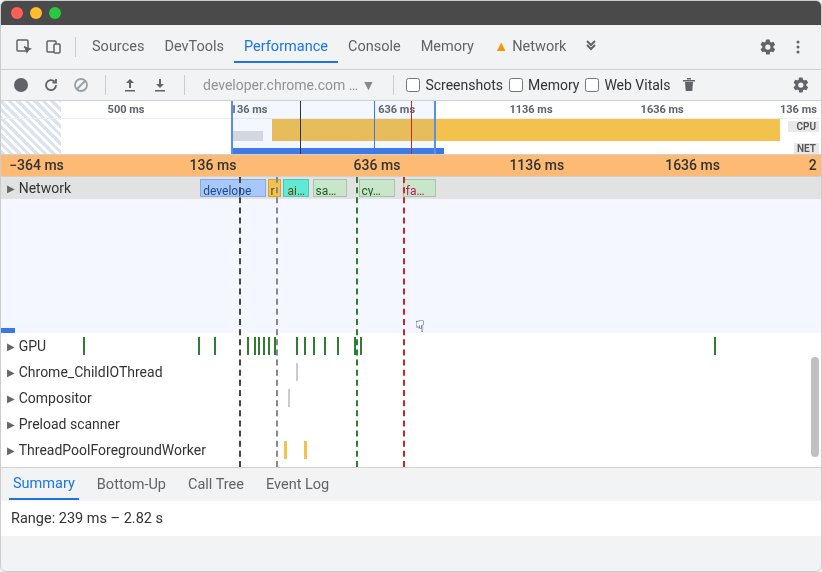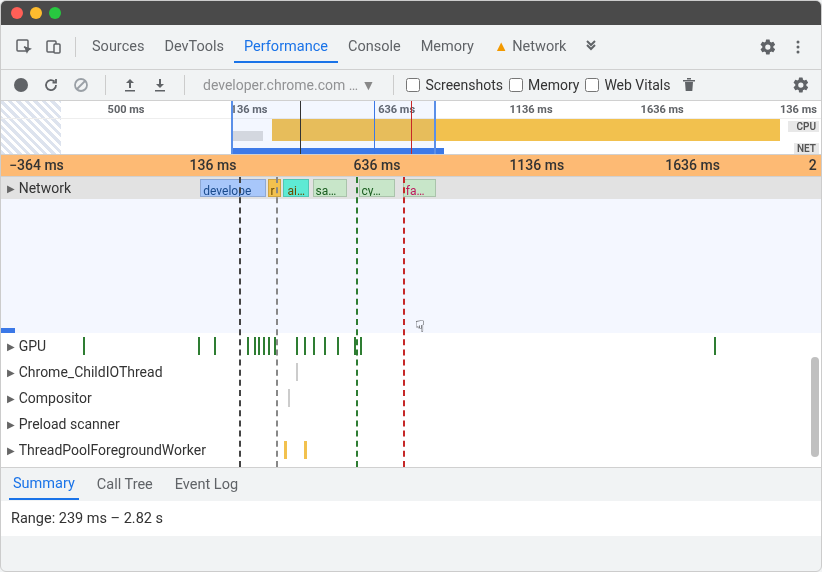--- a/index.html
+++ b/index.html
@@ -280,19 +280,20 @@
     <div class="thread-mark" style="left:34.5%;background:#f2c14e;width:3px;"></div>
     <div class="thread-mark" style="left:37%;background:#f2c14e;width:3px;"></div>
   </div>
 
   <div class="cursor-ptr" style="left:50.5%;top:140px;">☟</div>
   <div class="scroll-ind" style="top:180px;height:100px;"></div>
 </div>
 
 <div class="bottom-tabs" id="bottom-tabs">
     <div class="btab active">Summary</div>
+    <div class="btab">Bottom-Up</div>
     <div class="btab">Call Tree</div>
     <div class="btab">Event Log</div>
   </div>
 
 <div class="summary-pane">
   <div class="srow">Range: 239 ms – 2.82 s</div>
 </div>
 
 </body></html>

